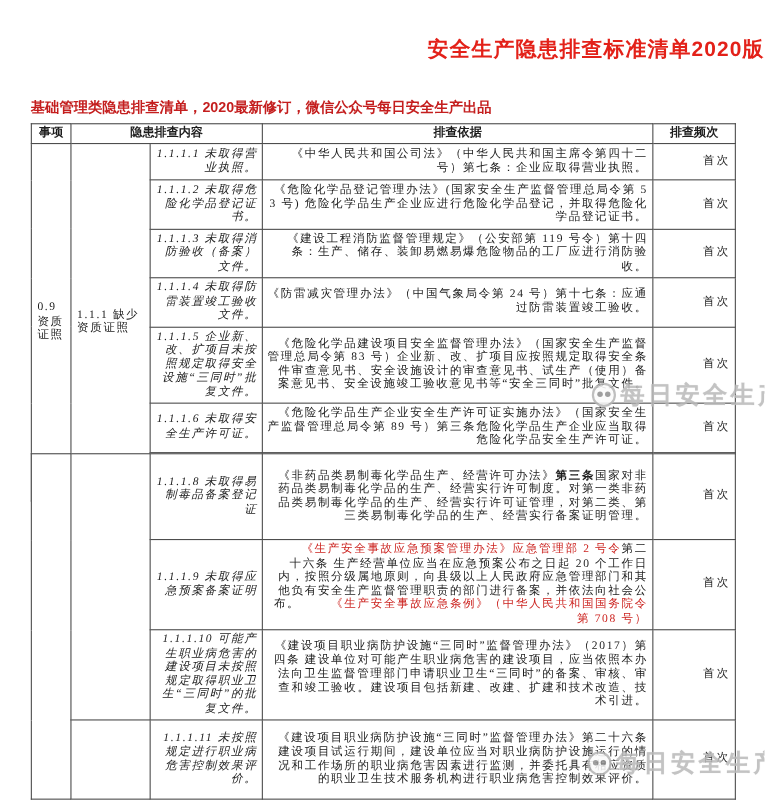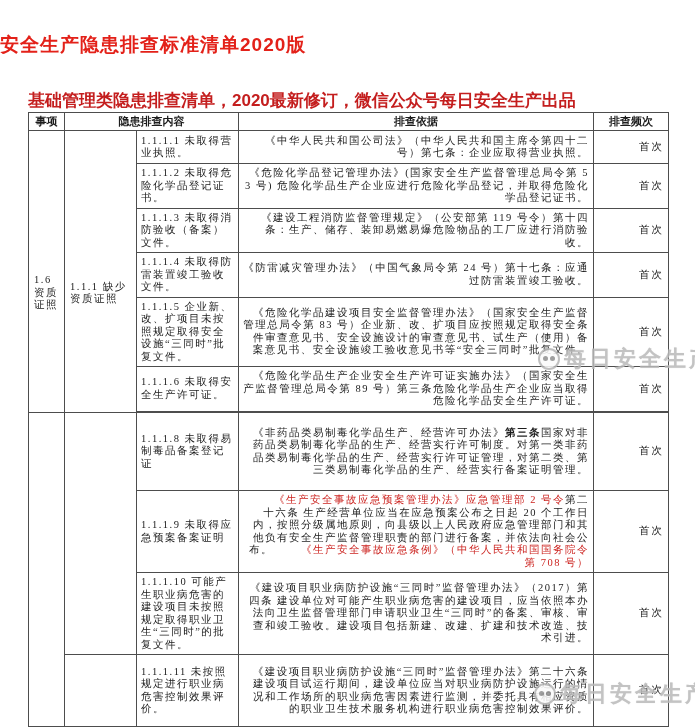--- a/index.html
+++ b/index.html
@@ -4,28 +4,28 @@
 <style>
   * { margin:0; padding:0; box-sizing:border-box; }
   html,body { background:#ffffff; }
   body {
     width:695px; height:728px; position:relative; overflow:hidden;
     font-family:"Liberation Serif", serif;
     color:#1c1c1c;
   }
   .page-title {
     position:absolute; top:32px; left:0; width:100%;
-    text-align:left; font-family:"Liberation Sans", sans-serif;
+    text-align:right; font-family:"Liberation Sans", sans-serif;
     font-weight:bold; font-size:19px; color:var(--title-red,#e32119);
     letter-spacing:1px;
   }
   .page-subtitle {
     position:absolute; top:89px; left:28px;
     font-family:"Liberation Sans", sans-serif;
-    font-weight:bold; font-size:17px; color:var(--subtitle-red,#c41e1e);
+    font-weight:bold; font-size:13px; color:var(--subtitle-red,#c41e1e);
   }
   table.main-table {
     position:absolute; left:28px; width:640px;
     border-collapse:collapse; table-layout:fixed;
     background:#fff;
   }
   #table-part1 { top:112px; }
   #table-part2 { top:412px; }
   th, td {
     border:1px solid var(--border-col,#4d4d4d);
@@ -33,21 +33,21 @@
     font-size:10.5px; line-height:12.5px;
     letter-spacing:1.5px;
     padding:3px 4px;
   }
   th {
     font-family:"Liberation Sans", sans-serif;
     font-weight:bold; font-size:11px; text-align:center;
     height:18px; padding:1px 2px; letter-spacing:0;
   }
   td.item-cell, td.group-cell { text-align:left; padding-left:5px; }
-  td.content-cell { text-align:left; }
+  td.content-cell { text-align:right;font-style:italic; }
   td.basis-cell { text-align:right; }
   td.freq-cell { text-align:right; letter-spacing:2px; }
   .seg-red  { color:var(--law-red,#cc2420);margin-left:28px; }
   .seg-bold { font-weight:bold; }
   .seg-normal, .seg-red, .seg-bold { word-break:break-all; }
 
   
   .watermark {
     position:absolute; display:flex; align-items:center; gap:4px;
     pointer-events:none; opacity:0.85; z-index:5;
@@ -89,21 +89,21 @@
   <thead>
     <tr>
       <th>事项</th>
       <th colspan="2">隐患排查内容</th>
       <th>排查依据</th>
       <th>排查频次</th>
     </tr>
   </thead>
   <tbody id="tbody1">
       <tr style="height: 33px;">
-        <td class="item-cell" rowspan="7">1.6 资质证照</td>
+        <td class="item-cell" rowspan="7">0.9 资质证照</td>
         <td class="group-cell" rowspan="7">1.1.1 缺少资质证照</td>
         <td class="content-cell">1.1.1.1 未取得营业执照。</td>
         <td class="basis-cell"><span class="seg-normal">《中华人民共和国公司法》（中华人民共和国主席令第四十二号）第七条：企业应取得营业执照。</span></td>
         <td class="freq-cell">首次</td>
       </tr>
       <tr style="height: 43px;">
         <td class="content-cell">1.1.1.2 未取得危险化学品登记证书。</td>
         <td class="basis-cell"><span class="seg-normal">《危险化学品登记管理办法》(国家安全生产监督管理总局令第 53 号) 危险化学品生产企业应进行危险化学品登记，并取得危险化学品登记证书。</span></td>
         <td class="freq-cell">首次</td>
       </tr>

